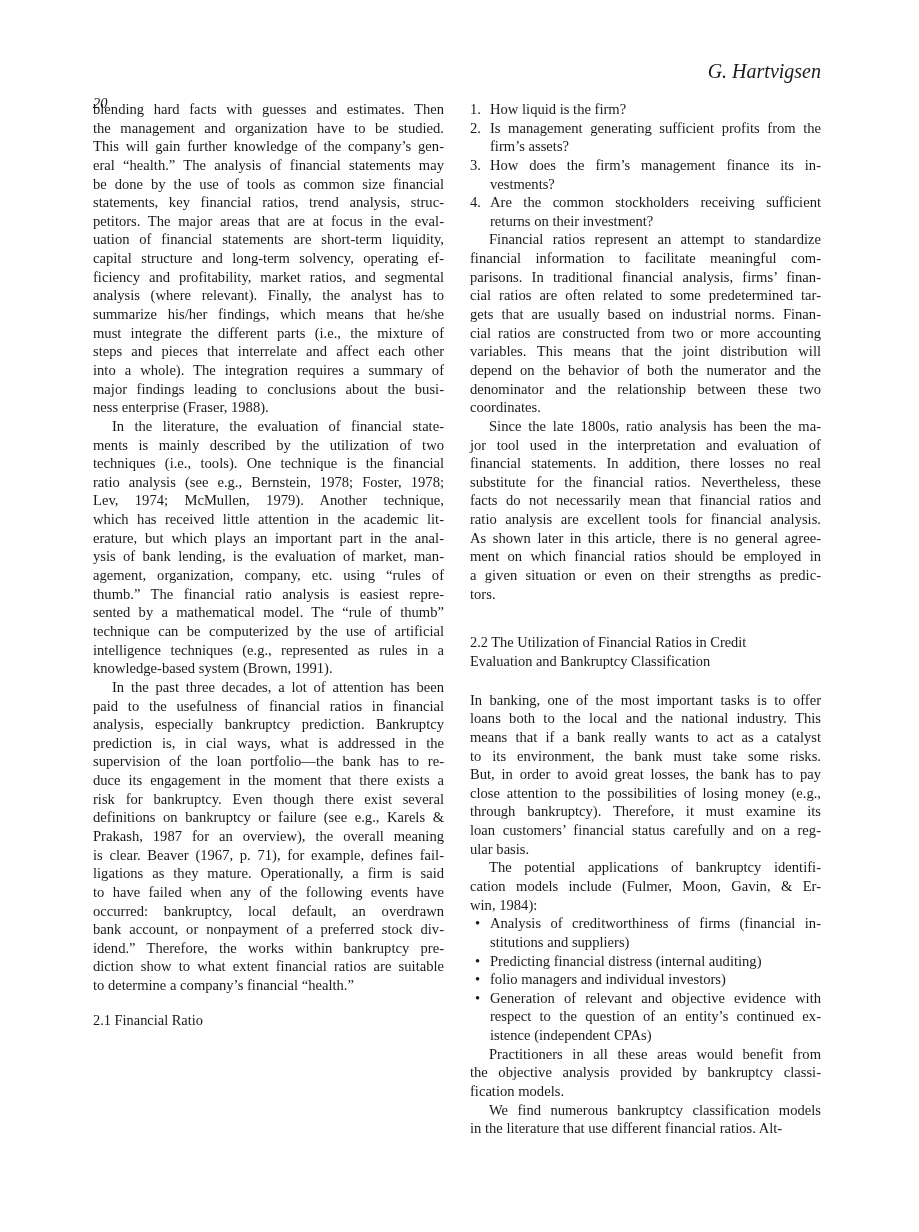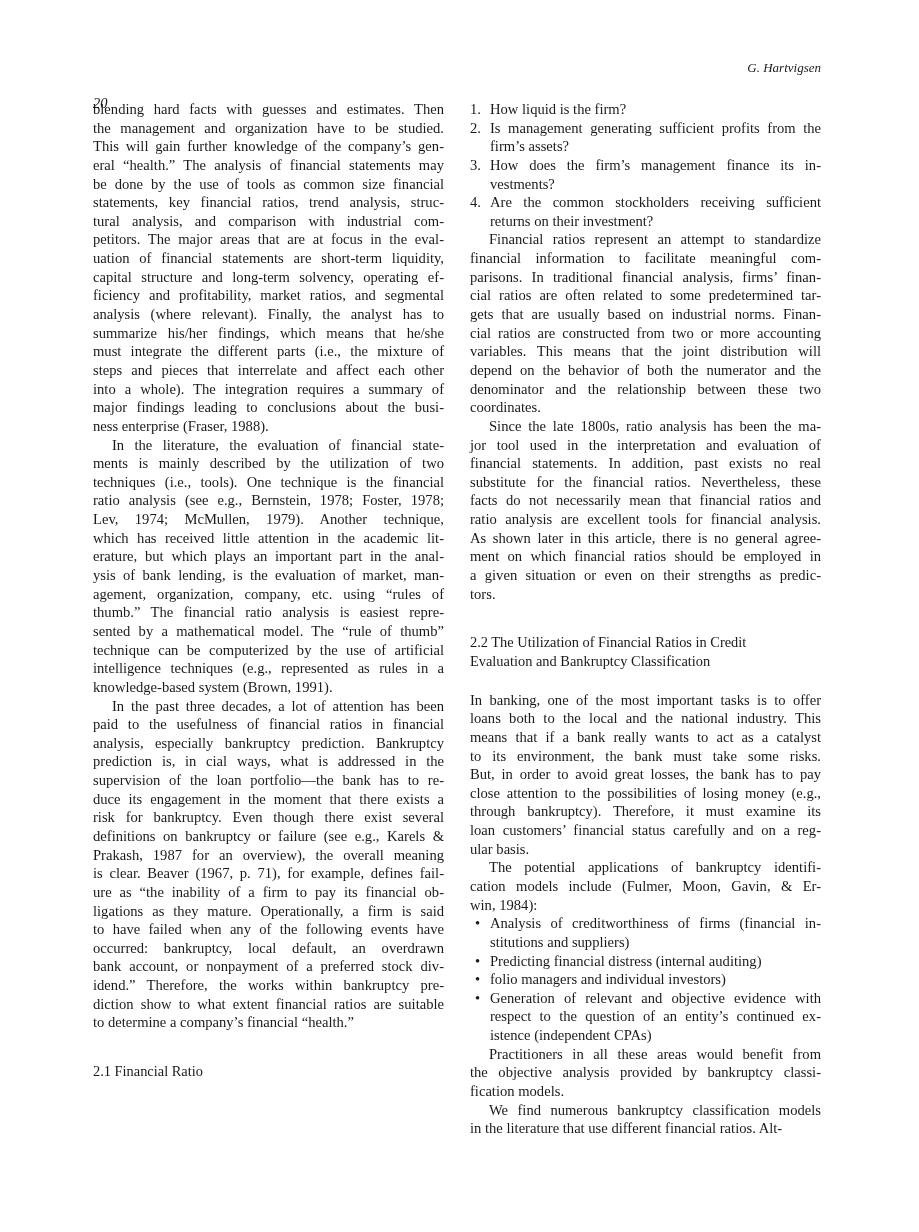--- a/index.html
+++ b/index.html
@@ -1,19 +1,19 @@
 <!DOCTYPE html>
 <html><head>
 <meta charset="utf-8">
 <style>
   html, body { margin: 0; padding: 0; background: #ffffff; }
   body { width: 919px; height: 1232px; position: relative; overflow: hidden;
          font-family: "Liberation Serif", "DejaVu Serif", serif; color: #1a1a1a; }
   .page-num { position: absolute; left: 93px; top: 60px; font-size: 14.5px; font-style: italic; margin-top: 35px; }
-  .running-head { position: absolute; right: 98px; top: 60px; font-size: 13px; font-style: italic; }
+  .running-head { position: absolute; right: 98px; top: 60px; font-size: 20px; font-style: italic; }
   .col { position: absolute; width: 351px; font-size: 14.6px; line-height: 18.65px; }
   .col-left { left: 93px; top: 100px; }
   .col-right { left: 470px; top: 100px; }
   .line { display: block; height: 18.65px; white-space: nowrap; text-align: justify; text-align-last: justify; }
   .line.last { text-align-last: left; }
   .indent { padding-left: 19px; }
   .li { position: relative; }
   .li .num { position: absolute; left: -20px; }
   .li .bul { position: absolute; left: -15px; }
   .head { font-weight: normal; font-size: 14.4px; line-height: 18.65px; }
@@ -28,21 +28,20 @@
 <div class="running-head">G. Hartvigsen</div>
 
 <div class="col col-left">
   <div>
       <span class="line">blending hard facts with guesses and estimates. Then</span>
       <span class="line">the management and organization have to be studied.</span>
       <span class="line">This will gain further knowledge of the company’s gen-</span>
       <span class="line">eral “health.” The analysis of financial statements may</span>
       <span class="line">be done by the use of tools as common size financial</span>
       <span class="line">statements, key financial ratios, trend analysis, struc-</span>
-      <span class="line">tural analysis, and comparison with industrial com-</span>
       <span class="line">petitors. The major areas that are at focus in the eval-</span>
       <span class="line">uation of financial statements are short-term liquidity,</span>
       <span class="line">capital structure and long-term solvency, operating ef-</span>
       <span class="line">ficiency and profitability, market ratios, and segmental</span>
       <span class="line">analysis (where relevant). Finally, the analyst has to</span>
       <span class="line">summarize his/her findings, which means that he/she</span>
       <span class="line">must integrate the different parts (i.e., the mixture of</span>
       <span class="line">steps and pieces that interrelate and affect each other</span>
       <span class="line">into a whole). The integration requires a summary of</span>
       <span class="line">major findings leading to conclusions about the busi-</span>
@@ -68,30 +67,29 @@
       <span class="line indent">In the past three decades, a lot of attention has been</span>
       <span class="line">paid to the usefulness of financial ratios in financial</span>
       <span class="line">analysis, especially bankruptcy prediction. Bankruptcy</span>
       <span class="line">prediction is, in cial ways, what is addressed in the</span>
       <span class="line">supervision of the loan portfolio—the bank has to re-</span>
       <span class="line">duce its engagement in the moment that there exists a</span>
       <span class="line">risk for bankruptcy. Even though there exist several</span>
       <span class="line">definitions on bankruptcy or failure (see e.g., Karels &amp;</span>
       <span class="line">Prakash, 1987 for an overview), the overall meaning</span>
       <span class="line">is clear. Beaver (1967, p. 71), for example, defines fail-</span>
-      <span class="line">ure as “the inability of a firm to pay its financial ob-</span>
       <span class="line">ligations as they mature. Operationally, a firm is said</span>
       <span class="line">to have failed when any of the following events have</span>
       <span class="line">occurred: bankruptcy, local default, an overdrawn</span>
       <span class="line">bank account, or nonpayment of a preferred stock div-</span>
       <span class="line">idend.” Therefore, the works within bankruptcy pre-</span>
       <span class="line">diction show to what extent financial ratios are suitable</span>
       <span class="line last">to determine a company’s financial “health.”</span>
     </div>
-  <div class="head gap-head-before" style="margin-top:30px;">2.1  Financial Ratio</div>
+  <div class="head gap-head-before" style="margin-top:16px;">2.1  Financial Ratio</div>
 </div>
 
 <div class="col col-right">
   <div id="question-list" class="list-offset">
       <div class="li">
         <span class="num">1.</span>
         <span class="line last">How liquid is the firm?</span>
       </div>
       <div class="li">
         <span class="num">2.</span>
@@ -117,21 +115,21 @@
       <span class="line">gets that are usually based on industrial norms. Finan-</span>
       <span class="line">cial ratios are constructed from two or more accounting</span>
       <span class="line">variables. This means that the joint distribution will</span>
       <span class="line">depend on the behavior of both the numerator and the</span>
       <span class="line">denominator and the relationship between these two</span>
       <span class="line last">coordinates.</span>
     </div>
   <div>
       <span class="line indent">Since the late 1800s, ratio analysis has been the ma-</span>
       <span class="line">jor tool used in the interpretation and evaluation of</span>
-      <span class="line">financial statements. In addition, past exists no real</span>
+      <span class="line">financial statements. In addition, there losses no real</span>
       <span class="line">substitute for the financial ratios. Nevertheless, these</span>
       <span class="line">facts do not necessarily mean that financial ratios and</span>
       <span class="line">ratio analysis are excellent tools for financial analysis.</span>
       <span class="line">As shown later in this article, there is no general agree-</span>
       <span class="line">ment on which financial ratios should be employed in</span>
       <span class="line">a given situation or even on their strengths as predic-</span>
       <span class="line last">tors.</span>
     </div>
   <div class="head" style="margin-top:30px;">
       <span class="line last">2.2  The Utilization of Financial Ratios in Credit</span>

